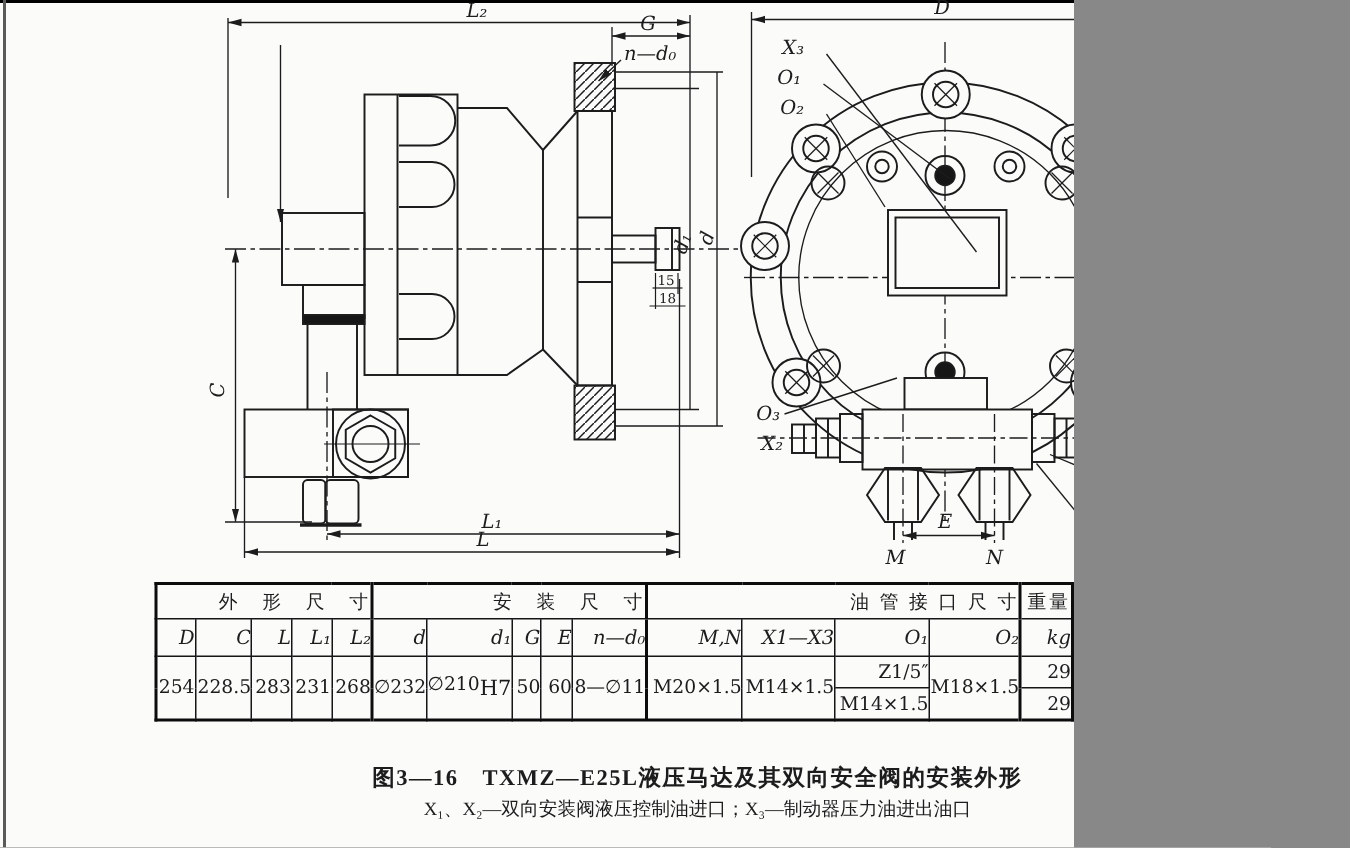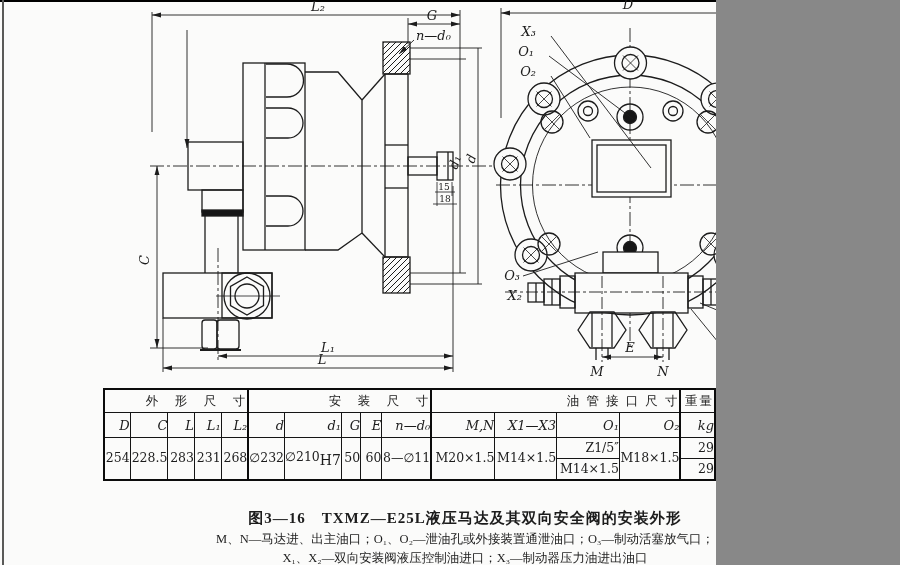--- a/index.html
+++ b/index.html
@@ -398,16 +398,15 @@
     </tr>
     <tr class="r4">
       <td class="val">M14×1.5</td>
       <td class="val thickL">29</td>
     </tr>
   </tbody>
     </table>
 
   <div class="caption">
     <div class="t1">图3—16　TXMZ—E25L液压马达及其双向安全阀的安装外形</div>
-    <div class="t3">M、N—马达进、出主油口；O₁、O₂—泄油孔或外接装置通泄油口；O₃—制动活塞放气口；</div>
     <div class="t4">X₁、X₂—双向安装阀液压控制油进口；X₃—制动器压力油进出油口</div>
   </div>
 </div>
 
 </body></html>

